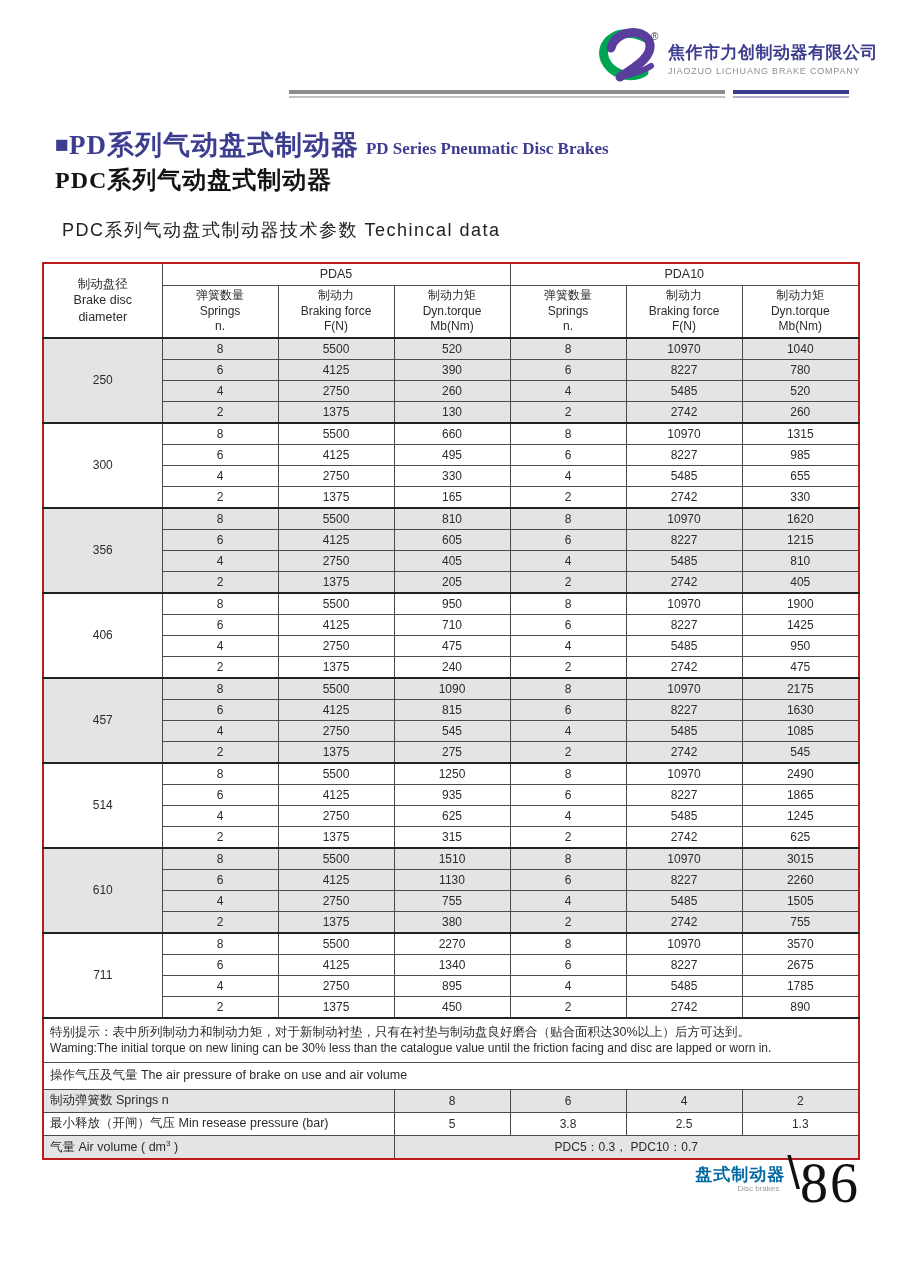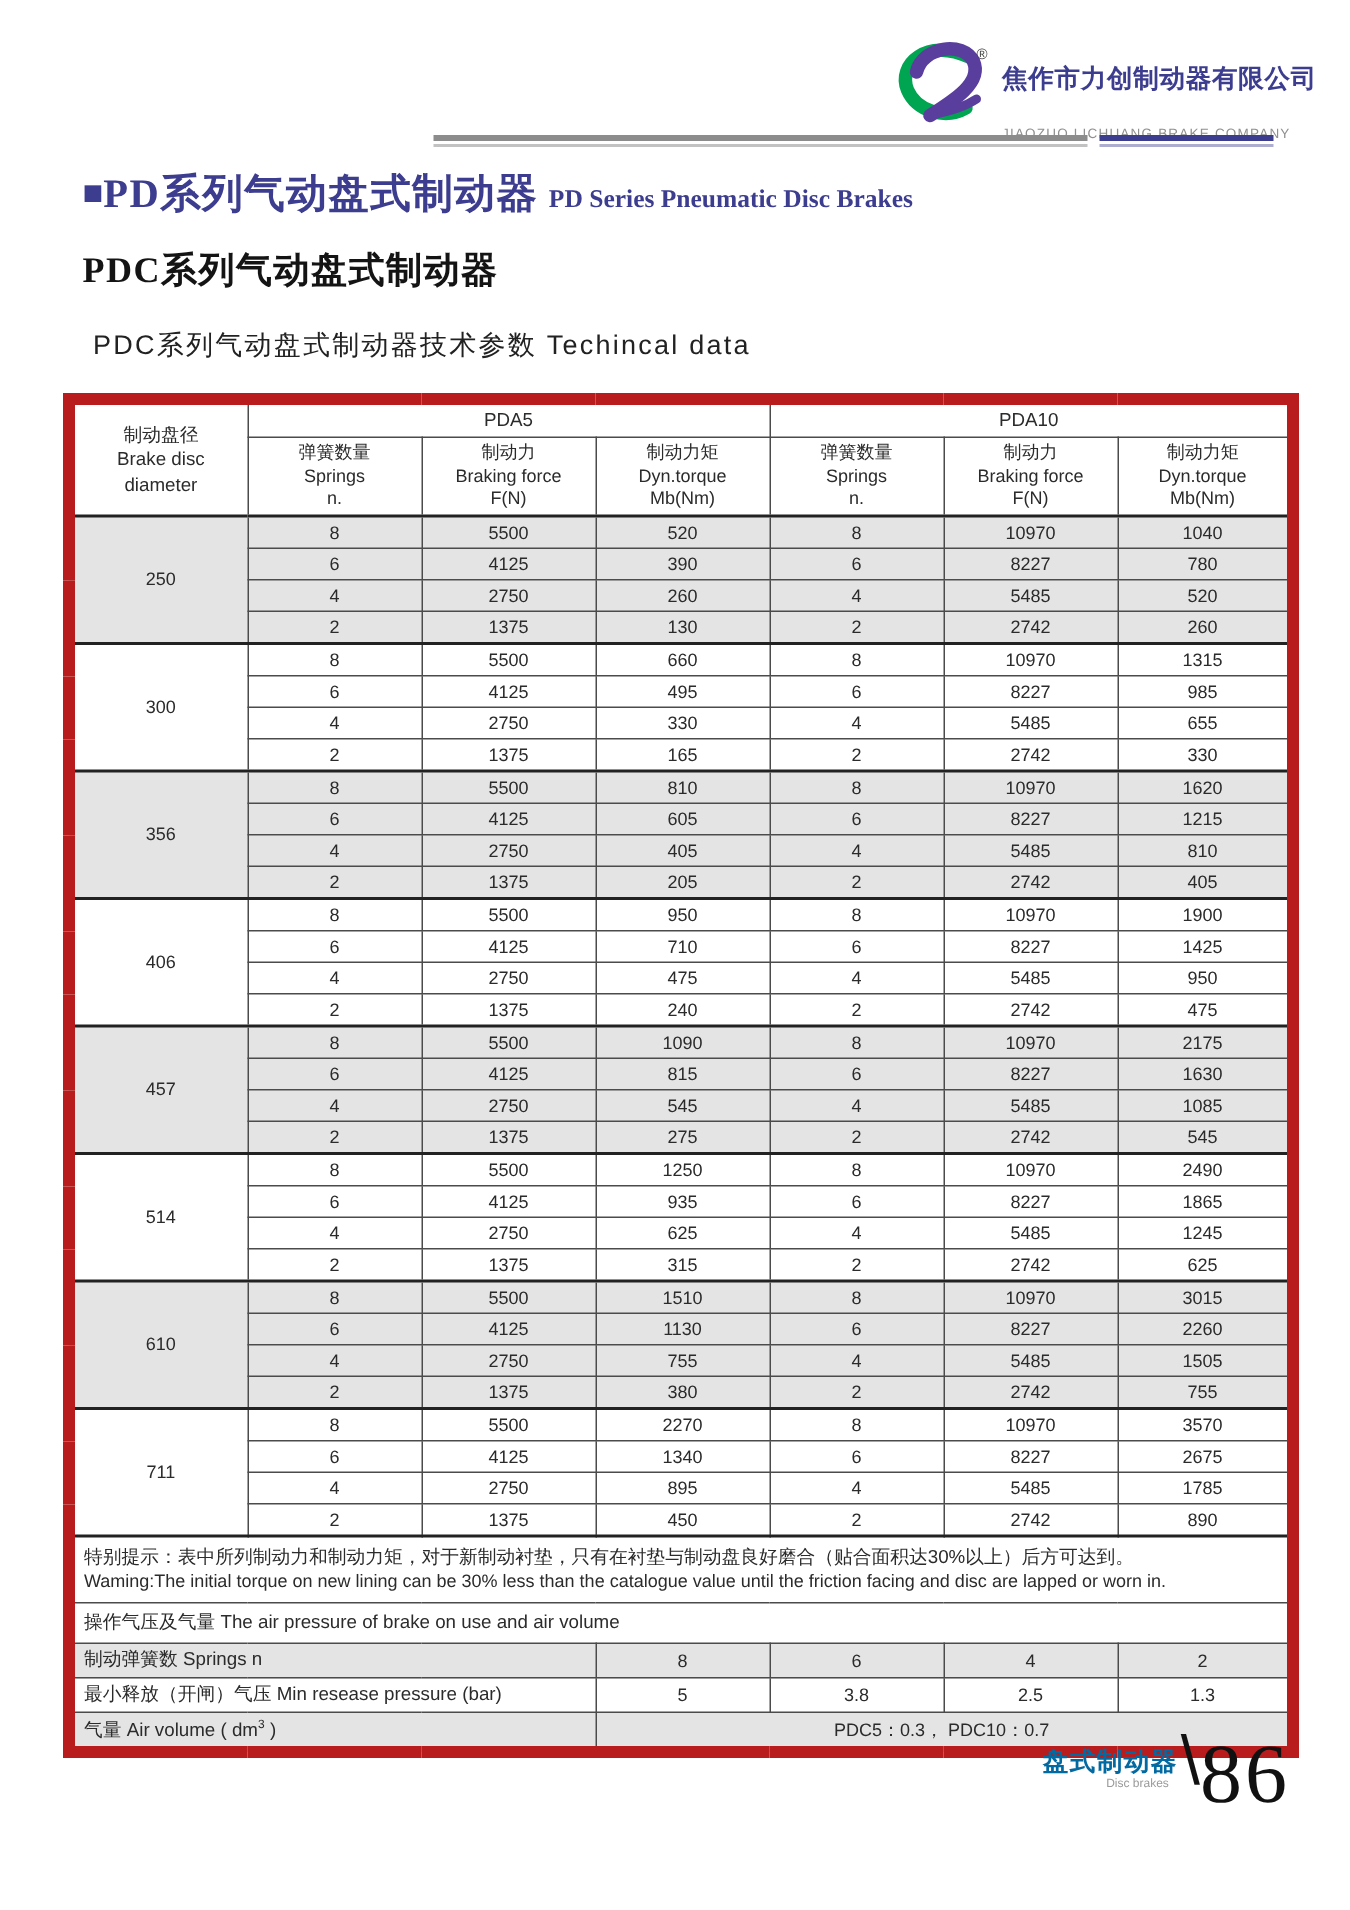--- a/index.html
+++ b/index.html
@@ -5,37 +5,37 @@
   html,body{margin:0;padding:0;background:#ffffff;}
   .page{
     position:relative;width:900px;height:1273px;background:#ffffff;overflow:hidden;
     font-family:"Liberation Sans",sans-serif;color:#2b2b2b;
   }
   
   .logo{position:absolute;left:596px;top:27px;width:66px;height:60px;}
   .reg-mark{position:absolute;left:651px;top:31px;font-size:10px;color:#444;}
   .company{position:absolute;left:668px;top:41px;width:200px;}
   .company-zh{font-size:17px;font-weight:bold;color:var(--brand);letter-spacing:.5px;white-space:nowrap;}
-  .company-en{font-size:9px;color:#8f8f8f;letter-spacing:.8px;margin-top:20px;white-space:nowrap;}
+  .company-en{font-size:9px;color:#8f8f8f;letter-spacing:.8px;margin-top:2px;white-space:nowrap;}
   .rule{position:absolute;height:4px;}
   .rule2{position:absolute;height:2px;}
   .rule-gray{left:289px;top:90px;width:436px;background:var(--rule-gray);}
   .rule-gray2{left:289px;top:96px;width:436px;background:#c2c2c2;}
   .rule-purple{left:733px;top:90px;width:116px;background:var(--brand);}
   .rule-purple2{left:733px;top:96px;width:116px;background:#adadd0;}
   
-  .title1{position:absolute;left:55px;top:111px;font-family:"Liberation Serif",serif;font-weight:bold;color:var(--brand);white-space:nowrap;}
+  .title1{position:absolute;left:55px;top:127px;font-family:"Liberation Serif",serif;font-weight:bold;color:var(--brand);white-space:nowrap;}
   .title1 .bullet{font-size:23px;vertical-align:2px;}
   .title1 .t-zh{font-size:27px;letter-spacing:1px;}
   .title1 .t-en{font-size:17px;margin-left:7px;}
   .title2{position:absolute;left:55px;top:164px;font-family:"Liberation Serif",serif;font-weight:bold;font-size:24px;color:#141414;letter-spacing:1px;}
   .section-heading{position:absolute;left:62px;top:218px;font-size:18px;color:#222;letter-spacing:1.5px;}
   
   .tbl-wrap{position:absolute;left:42px;top:262px;}
-  table{border-collapse:collapse;table-layout:fixed;width:816px;border:8px solid #b91c1c;}
+  table{border-collapse:collapse;table-layout:fixed;width:816px;border:2px solid #b91c1c;}
   td,th{border:1px solid #4b4b4b;font-size:12px;font-weight:normal;color:#2b2b2b;text-align:center;padding:0;line-height:1.25;}
   thead .h1 th{height:21px;font-size:12.5px;}
   thead .h2 th{height:51px;margin-left:41px;}
   thead .h2 th{border-bottom:2px solid #222;}
   .diam-h div,.sub-h div{line-height:1.3;}
   tbody tr.data td{height:20px;}
   tr.group-start td{border-top:2px solid #222;}
   tr.shaded td{background:var(--row-shade);}
   .note-row td{height:39px;text-align:left;padding:2px 6px;border-top:2px solid #222;}
   .note-zh{font-size:12.5px;margin-bottom:1px;}

